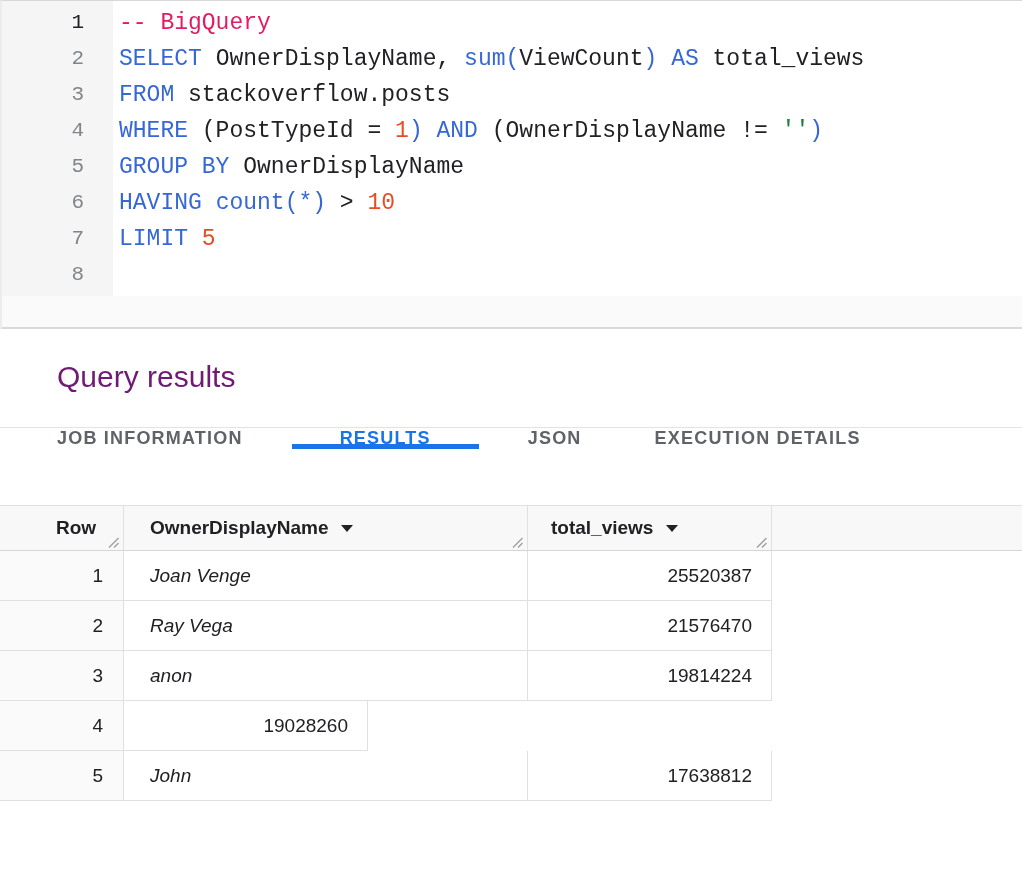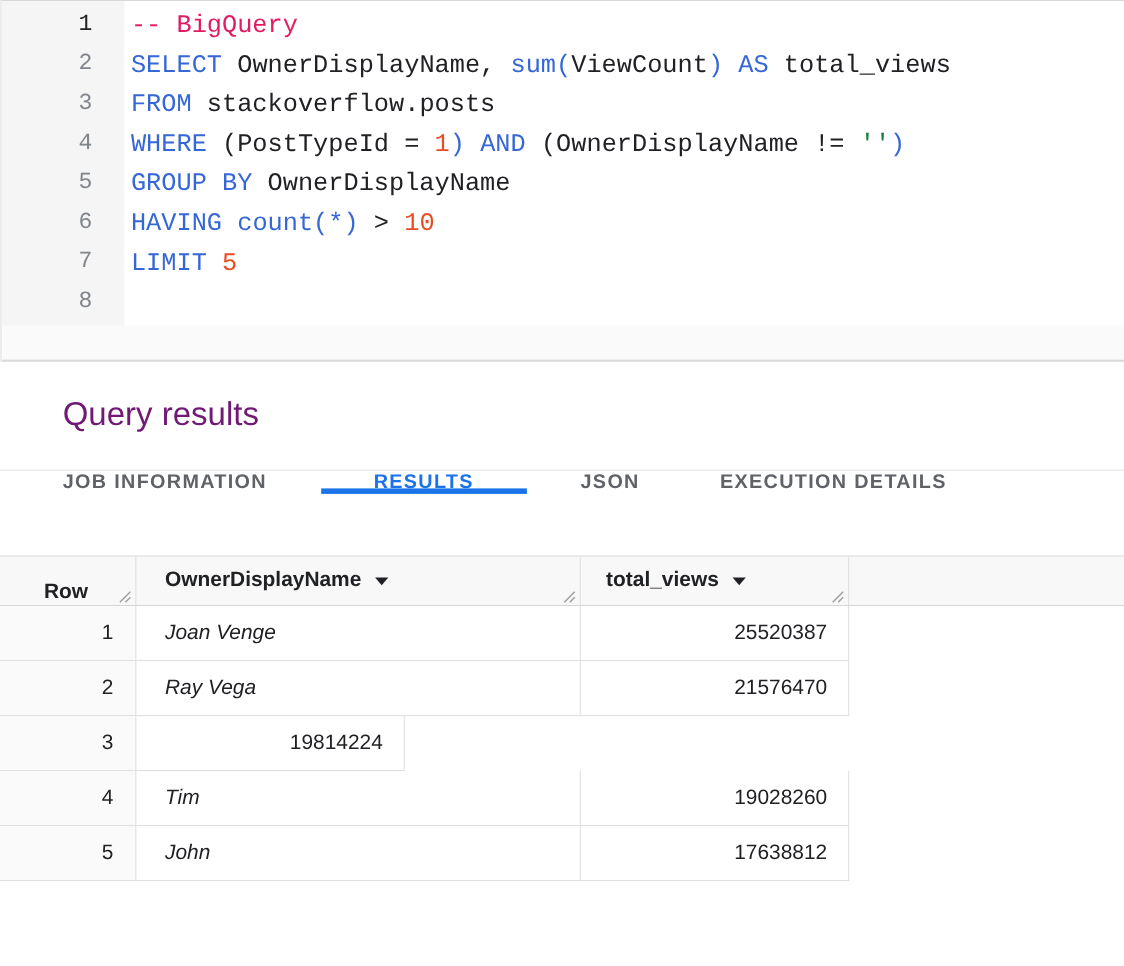--- a/index.html
+++ b/index.html
@@ -58,21 +58,21 @@
     border-top: 1px solid #e0e0e0; border-bottom: 1px solid #d6d6d6;
   }
   .th {
     display: flex; align-items: center; position: relative;
     font-weight: bold; color: #202124; flex: none;
   }
   .col-0 { width: 124px; border-right: 1px solid #e0e0e0; }
   .col-1 { width: 404px; border-right: 1px solid #e0e0e0; }
   .col-2 { width: 244px; border-right: 1px solid #e0e0e0; }
   .col-3 { flex: 1 1 auto; border-right: none; }
-  .th.col-0 { padding-left: 40px; align-items: flex-end; }
+  .th.col-0 { padding-left: 56px; }
   .th.col-1 { padding-left: 26px; }
   .th.col-2 { padding-left: 23px; }
   .sort-arrow {
     width: 0; height: 0; margin-left: 13px; display: inline-block;
     border-left: 6px solid transparent; border-right: 6px solid transparent;
     border-top: 7px solid #202124; cursor: pointer;
   }
   .grip { position: absolute; right: 3px; bottom: 1px; cursor: col-resize; line-height: 0; }
   .trow { display: flex; height: 50px; background: #ffffff; }
   .td { display: flex; align-items: center; color: #202124; flex: none; }
@@ -158,26 +158,26 @@
         <div class="td col-3"></div>
       </div>
       <div class="trow">
         <div class="td col-0">2</div>
         <div class="td col-1">Ray Vega</div>
         <div class="td col-2">21576470</div>
         <div class="td col-3"></div>
       </div>
       <div class="trow">
         <div class="td col-0">3</div>
+        <div class="td col-1">anon</div>
         <div class="td col-2">19814224</div>
         <div class="td col-3"></div>
       </div>
       <div class="trow">
         <div class="td col-0">4</div>
-        <div class="td col-1">Tim</div>
         <div class="td col-2">19028260</div>
         <div class="td col-3"></div>
       </div>
       <div class="trow last">
         <div class="td col-0">5</div>
         <div class="td col-1">John</div>
         <div class="td col-2">17638812</div>
         <div class="td col-3"></div>
       </div>
     </div>

